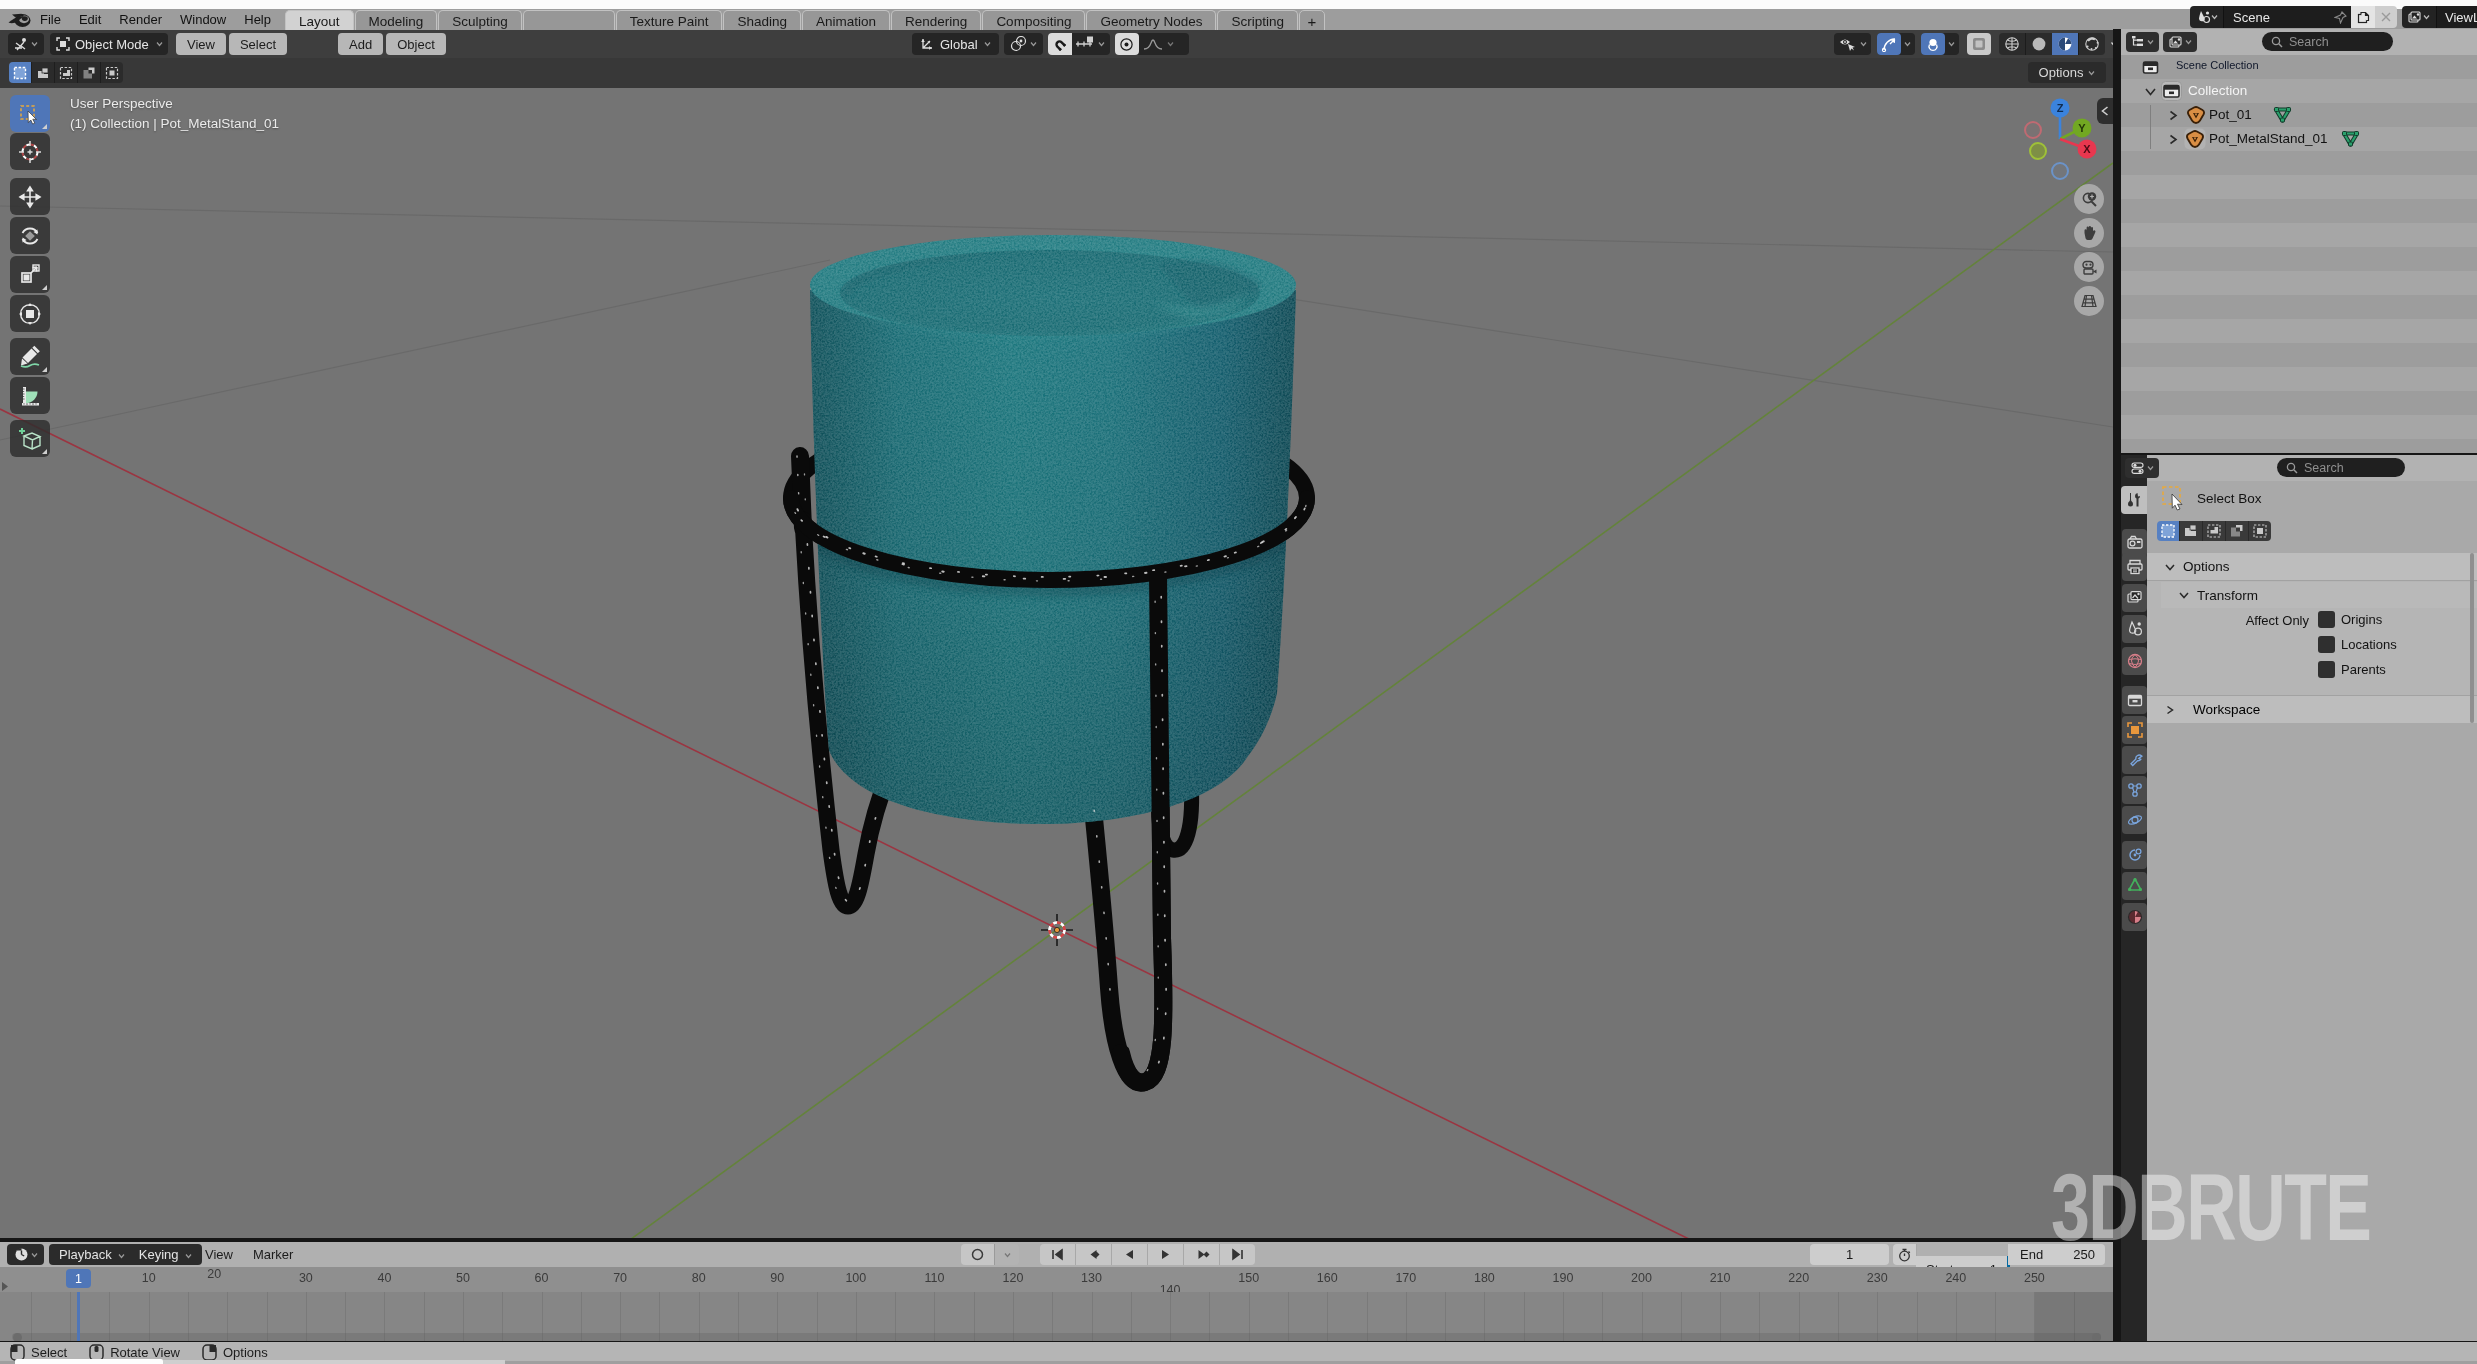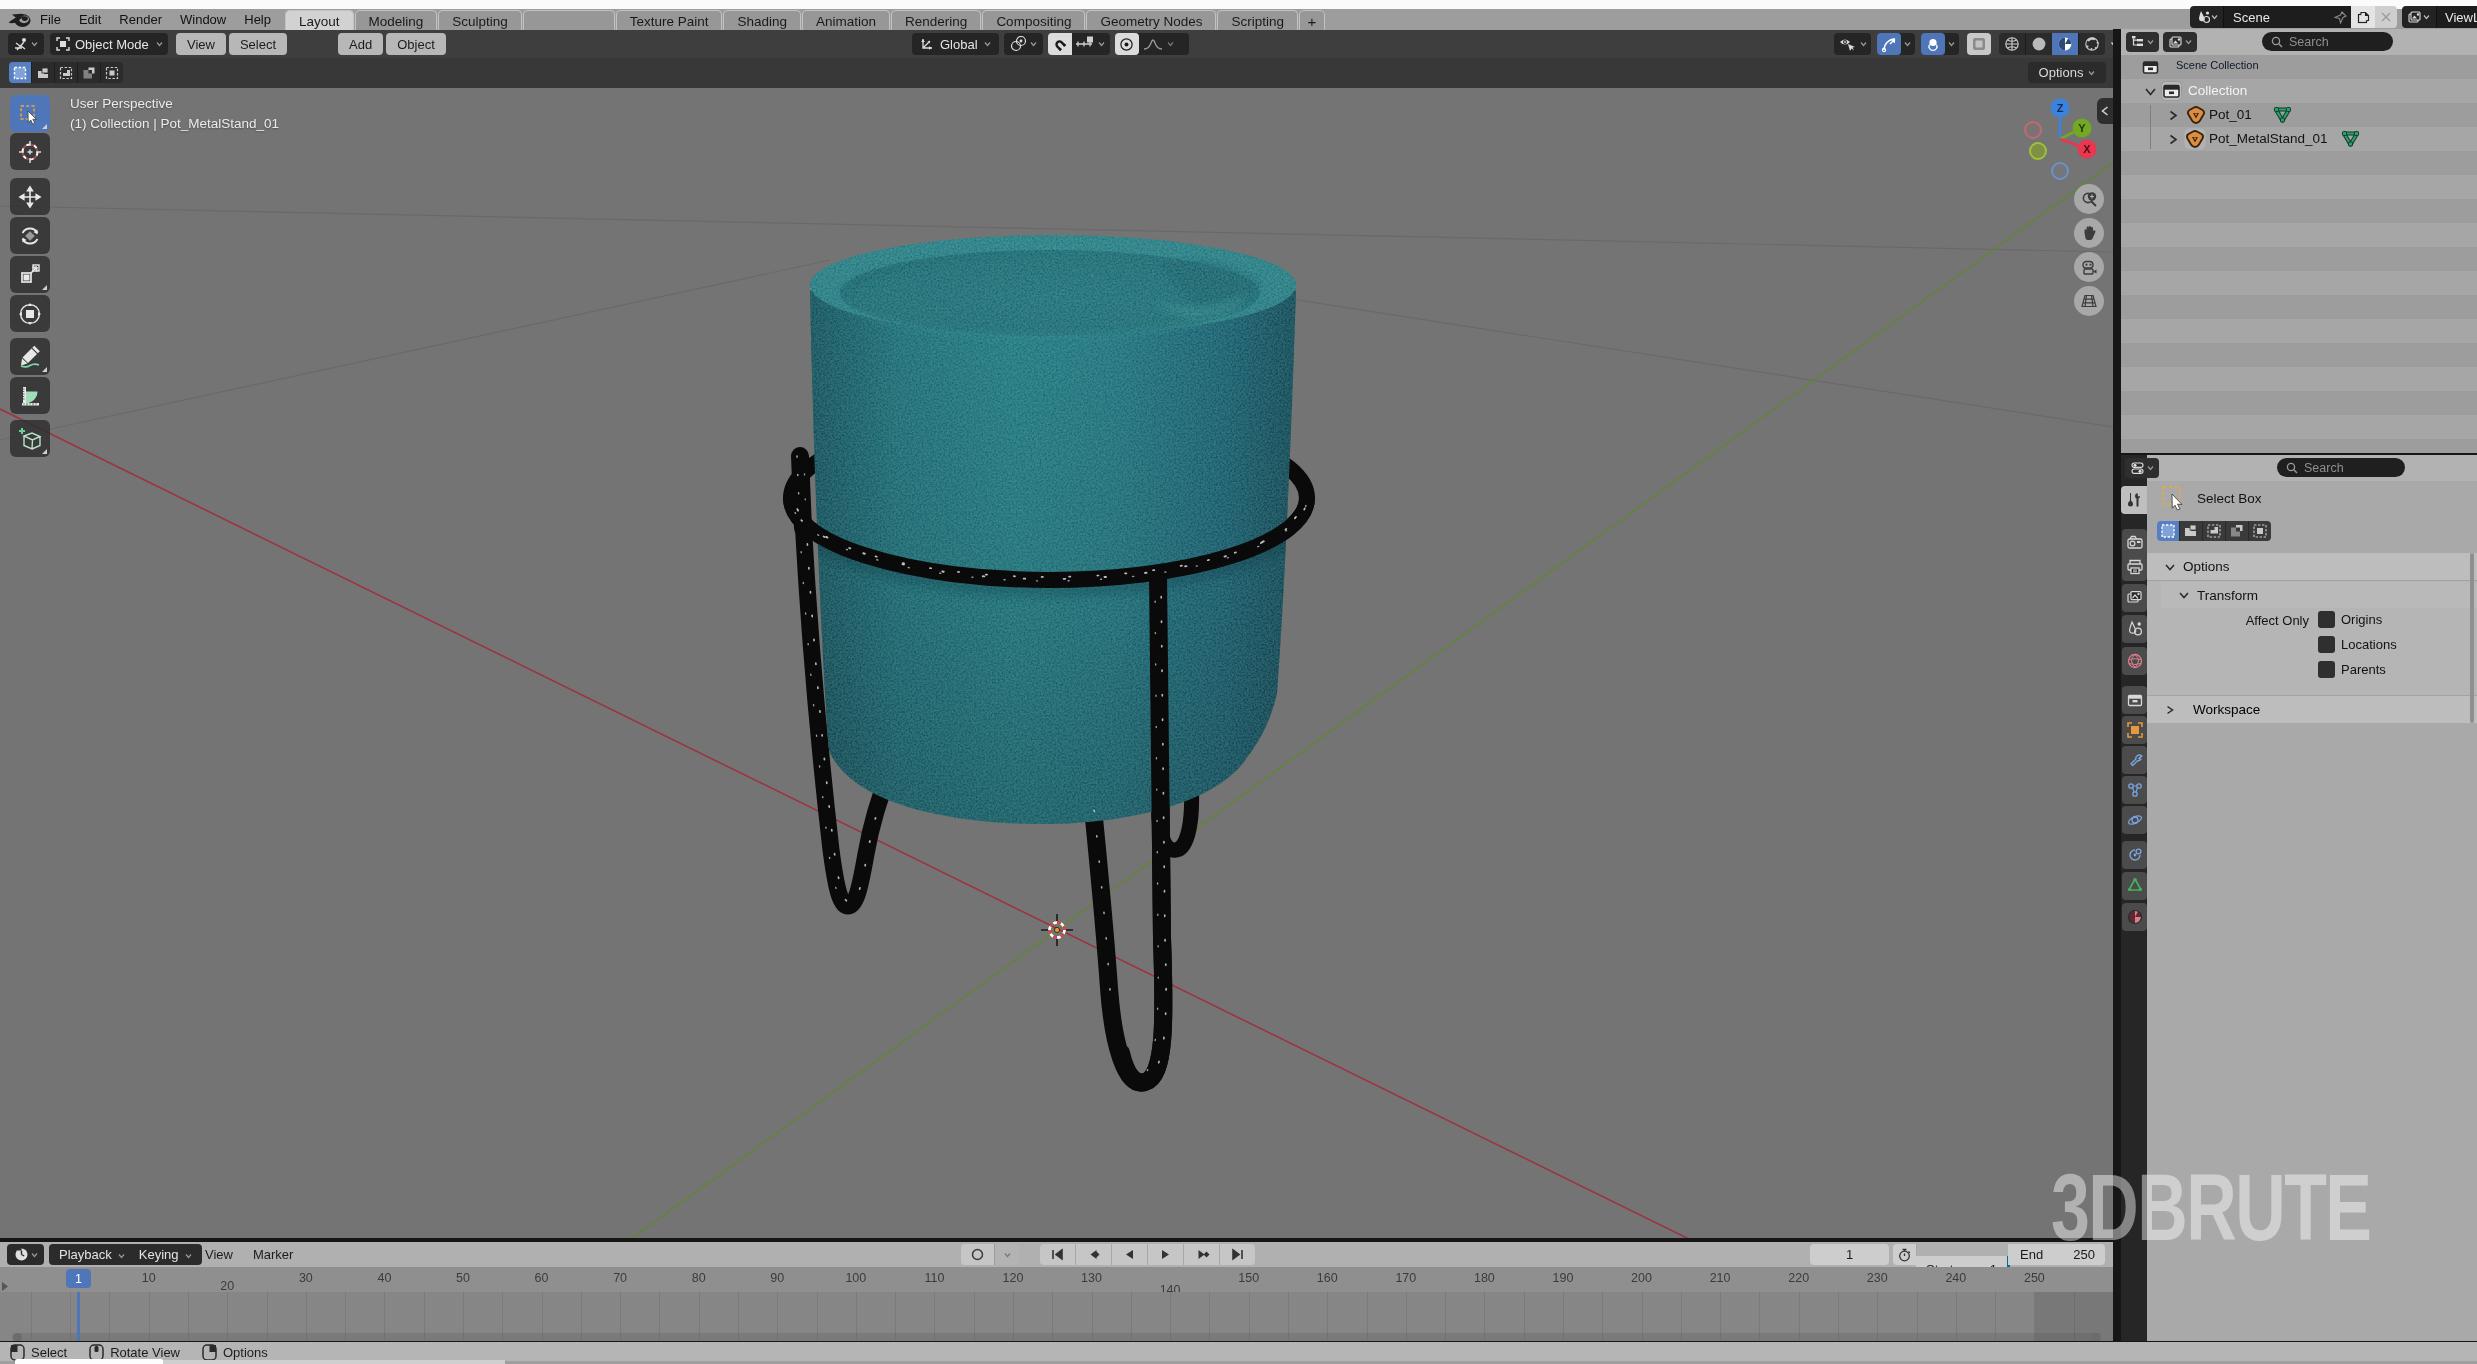--- a/index.html
+++ b/index.html
@@ -630,21 +630,21 @@
         <span style="margin-left:auto;margin-right:10px;">1</span>
       </div>
     <div class="abs" style="left:2008px;top:2px;width:97px;height:21px;background:#cdcdcd;border-radius:0 4px 4px 0;display:flex;align-items:center;color:#1a1a1a;font-size:13px;">
         <span style="margin-left:12px;">End</span>
         <span style="margin-left:auto;margin-right:10px;">250</span>
       </div>
   </div>
   <div class="abs" id="tl-ruler" style="left:0;top:1267px;width:2113px;height:25px;background:#8f8f8f;overflow:hidden;">
       <div class="abs" style="left:66px;top:2px;width:25px;height:19px;background:#4f76b8;border-radius:4px;color:#fff;font-size:12.5px;display:flex;align-items:center;justify-content:center;">1</div>
       <div class="abs" style="left:128.71300000000002px;top:4px;width:40px;text-align:center;font-size:12.5px;color:#3b3b3b;">10</div>
-      <div class="abs" style="left:207.28300000000002px;top:12px;width:40px;text-align:center;font-size:12.5px;color:#3b3b3b;">20</div>
+      <div class="abs" style="left:207.28300000000002px;top:0;width:40px;text-align:left;font-size:12.5px;color:#3b3b3b;">20</div>
       <div class="abs" style="left:285.853px;top:4px;width:40px;text-align:center;font-size:12.5px;color:#3b3b3b;">30</div>
       <div class="abs" style="left:364.423px;top:4px;width:40px;text-align:center;font-size:12.5px;color:#3b3b3b;">40</div>
       <div class="abs" style="left:442.993px;top:4px;width:40px;text-align:center;font-size:12.5px;color:#3b3b3b;">50</div>
       <div class="abs" style="left:521.563px;top:4px;width:40px;text-align:center;font-size:12.5px;color:#3b3b3b;">60</div>
       <div class="abs" style="left:600.133px;top:4px;width:40px;text-align:center;font-size:12.5px;color:#3b3b3b;">70</div>
       <div class="abs" style="left:678.703px;top:4px;width:40px;text-align:center;font-size:12.5px;color:#3b3b3b;">80</div>
       <div class="abs" style="left:757.273px;top:4px;width:40px;text-align:center;font-size:12.5px;color:#3b3b3b;">90</div>
       <div class="abs" style="left:835.8430000000001px;top:4px;width:40px;text-align:center;font-size:12.5px;color:#3b3b3b;">100</div>
       <div class="abs" style="left:914.413px;top:4px;width:40px;text-align:center;font-size:12.5px;color:#3b3b3b;">110</div>
       <div class="abs" style="left:992.9830000000001px;top:4px;width:40px;text-align:center;font-size:12.5px;color:#3b3b3b;">120</div>

